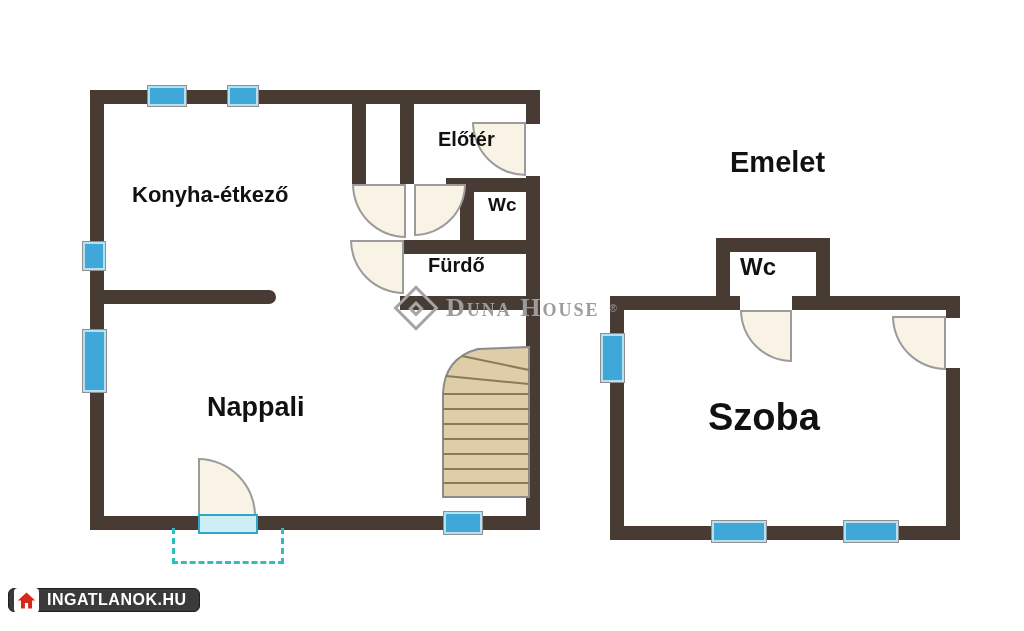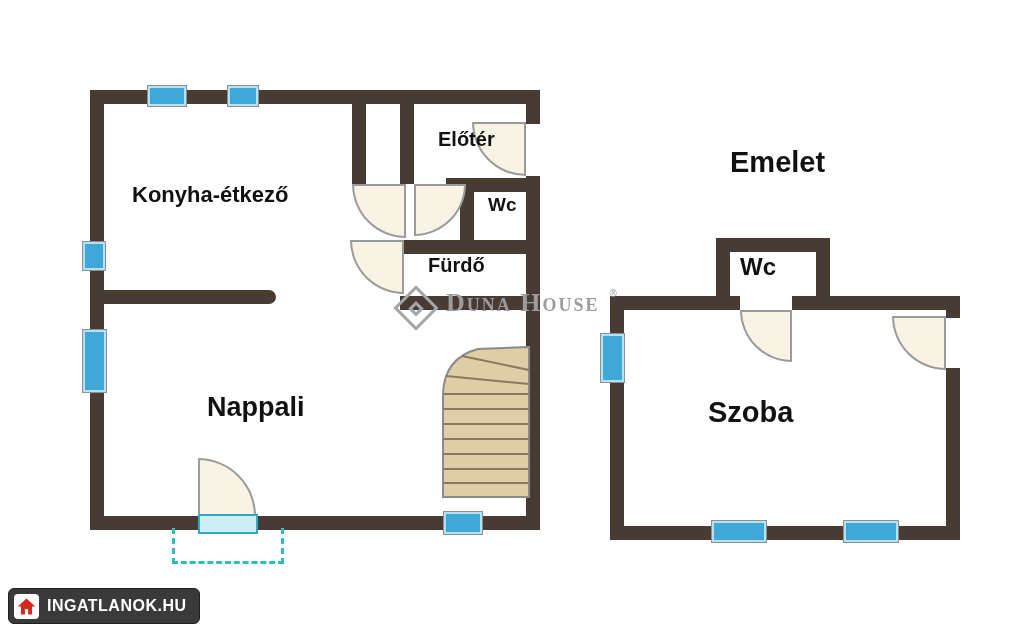--- a/index.html
+++ b/index.html
@@ -14,34 +14,34 @@
   .door.br{border-radius:0 0 100% 0;}
   .door.bl{border-radius:0 0 0 100%;}
   .label{position:absolute;color:#111111;font-weight:bold;white-space:nowrap;}
   .lbl-kitchen{left:132px;top:182px;font-size:22px;}
   .lbl-hall{left:432px;top:128px;font-size:20px;margin-left:6px;}
   .lbl-gwc{left:488px;top:194px;font-size:19px;}
   .lbl-bath{left:428px;top:254px;font-size:20px;}
   .lbl-living{left:207px;top:392px;font-size:27px;}
   .lbl-emelet{left:730px;top:146px;font-size:29px;text-align:right;}
   .lbl-uwc{left:740px;top:253px;font-size:24px;}
-  .lbl-szoba{left:708px;top:396px;font-size:29px;}
+  .lbl-szoba{left:708px;top:396px;font-size:38px;}
   .sill{position:absolute;left:198px;top:514px;width:60px;height:20px;background:#cdeef5;border:2px solid #2fa8c8;box-sizing:border-box;}
   .terrace{position:absolute;left:172px;top:528px;width:112px;height:36px;border:3px dashed #2fbdbd;border-top:none;box-sizing:border-box;}
   .stairs-svg{position:absolute;left:442px;top:346px;}
   
-  .watermark{position:absolute;left:396px;top:288px;display:flex;gap:10px;}
+  .watermark{position:absolute;left:396px;top:288px;display:flex;align-items:center;gap:10px;}
   .wm-diamond{width:32px;height:32px;border:3px solid #a5a5a5;transform:rotate(45deg);
               display:flex;align-items:center;justify-content:center;box-sizing:border-box;margin:4px;}
   .wm-inner{width:11px;height:11px;border:3px solid #a5a5a5;box-sizing:border-box;}
   .wm-text{font-family:"Liberation Serif","DejaVu Serif",serif;font-weight:bold;font-size:26px;
            letter-spacing:2px;color:#9c9c9c;font-variant:small-caps;}
   .wm-reg{font-size:10px;vertical-align:super;color:#9c9c9c;font-family:"Liberation Sans",sans-serif;}
   
-  .site-badge{position:absolute;left:8px;top:588px;height:36px;display:flex;align-items:center;gap:8px;
+  .site-badge{position:absolute;left:8px;top:588px;height:24px;display:flex;align-items:center;gap:8px;
               background:#3a3a3a;border:1px solid #1f1f1f;border-radius:6px;padding:0 12px 0 5px;box-sizing:border-box;}
   .site-icon-box{width:25px;height:25px;background:#ffffff;border-radius:4px;display:flex;align-items:center;justify-content:center;}
   .site-text{color:#ffffff;font-weight:bold;font-size:16px;letter-spacing:0.5px;}
 </style>
 </head>
 <body>
 
 <div id="canvas">
 
   <div>

